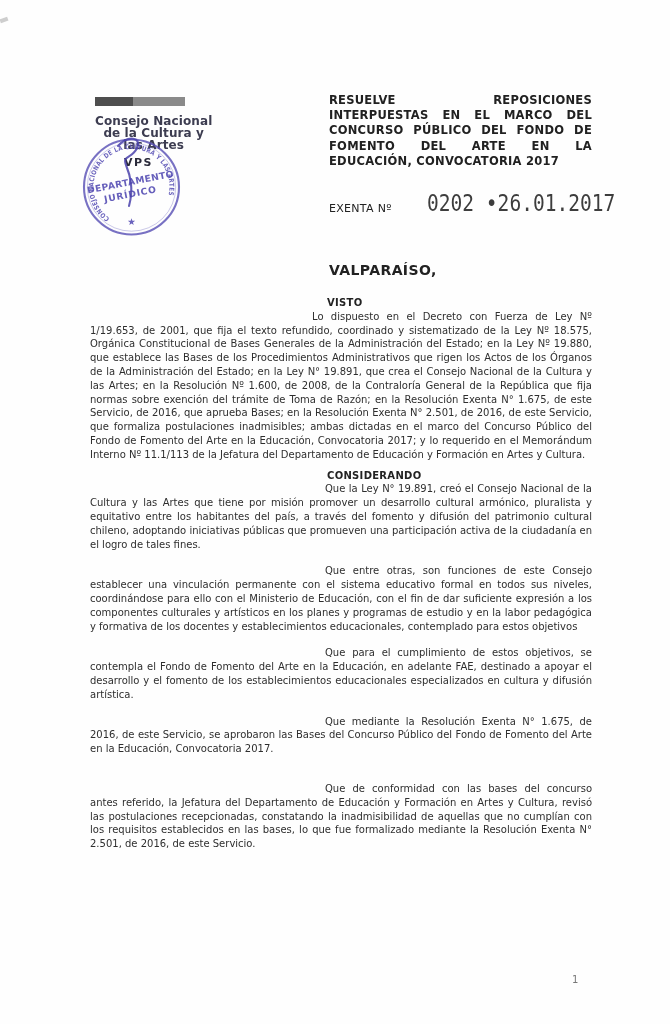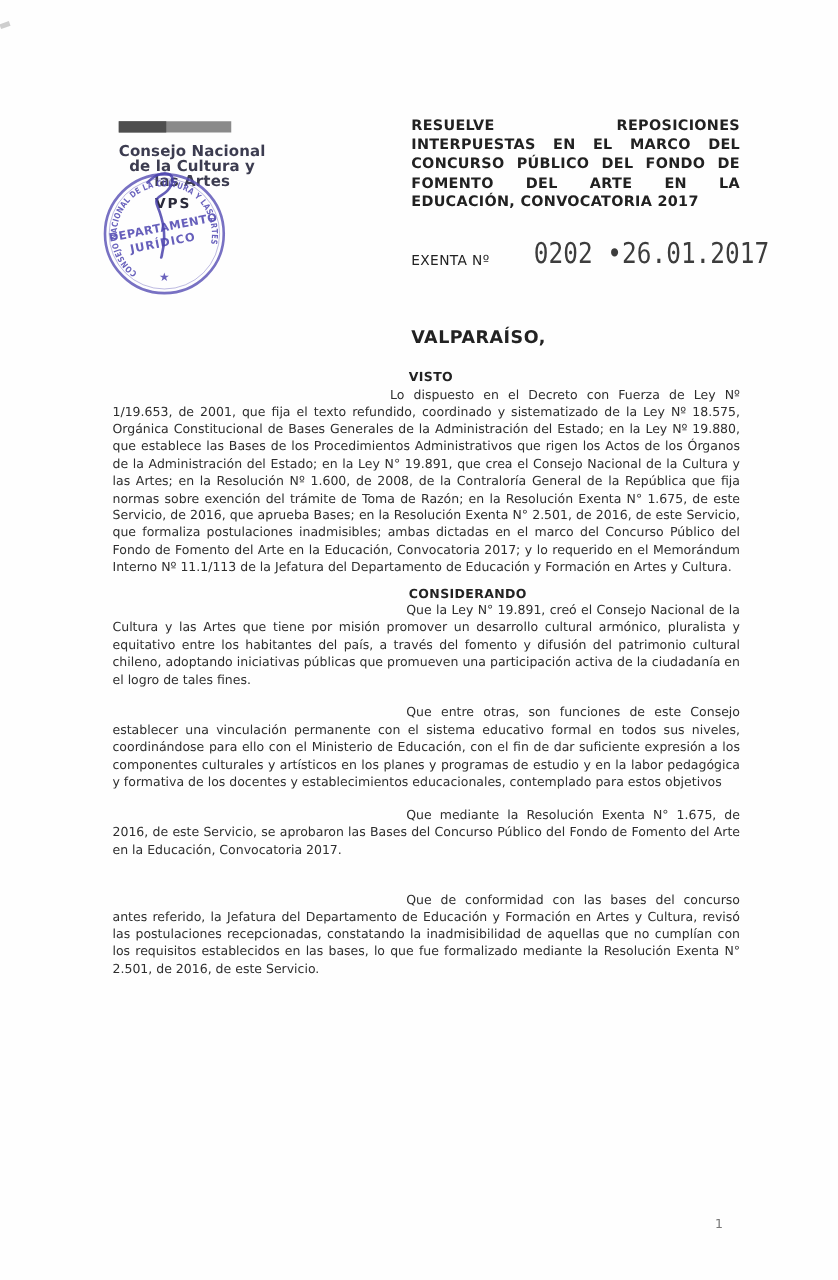--- a/index.html
+++ b/index.html
@@ -95,18 +95,19 @@
   <div class="exenta-number">0202 •26.01.2017</div>
   <div class="city">VALPARAÍSO,</div>
 
   <div class="body-text">
     <div class="sec-heading">VISTO</div>
     <p class="p-visto">Lo dispuesto en el Decreto con Fuerza de Ley Nº 1/19.653, de 2001, que fija el texto refundido, coordinado y sistematizado de la Ley Nº 18.575, Orgánica Constitucional de Bases Generales de la Administración del Estado; en la Ley Nº 19.880, que establece las Bases de los Procedimientos Administrativos que rigen los Actos de los Órganos de la Administración del Estado; en la Ley N° 19.891, que crea el Consejo Nacional de la Cultura y las Artes; en la Resolución Nº 1.600, de 2008, de la Contraloría General de la República que fija normas sobre exención del trámite de Toma de Razón; en la Resolución Exenta N° 1.675, de este Servicio, de 2016, que aprueba Bases; en la Resolución Exenta N° 2.501, de 2016, de este Servicio, que formaliza postulaciones inadmisibles; ambas dictadas en el marco del Concurso Público del Fondo de Fomento del Arte en la Educación, Convocatoria 2017; y lo requerido en el Memorándum Interno Nº 11.1/113 de la Jefatura del Departamento de Educación y Formación en Artes y Cultura.</p>
 
     <div class="sec-heading head-cons">CONSIDERANDO</div>
     <p class="p-cons" style="margin-top:0">Que la Ley N° 19.891, creó el Consejo Nacional de la Cultura y las Artes que tiene por misión promover un desarrollo cultural armónico, pluralista y equitativo entre los habitantes del país, a través del fomento y difusión del patrimonio cultural chileno, adoptando iniciativas públicas que promueven una participación activa de la ciudadanía en el logro de tales fines.</p>
     <p class="p-cons">Que entre otras, son funciones de este Consejo establecer una vinculación permanente con el sistema educativo formal en todos sus niveles, coordinándose para ello con el Ministerio de Educación, con el fin de dar suficiente expresión a los componentes culturales y artísticos en los planes y programas de estudio y en la labor pedagógica y formativa de los docentes y establecimientos educacionales, contemplado para estos objetivos</p>
+    <p class="p-cons">Que para el cumplimiento de estos objetivos, se contempla el Fondo de Fomento del Arte en la Educación, en adelante FAE, destinado a apoyar el desarrollo y el fomento de los establecimientos educacionales especializados en cultura y difusión artística.</p>
     <p class="p-cons">Que mediante la Resolución Exenta N° 1.675, de 2016, de este Servicio, se aprobaron las Bases del Concurso Público del Fondo de Fomento del Arte en la Educación, Convocatoria 2017.</p>
     <p class="p-cons last">Que de conformidad con las bases del concurso antes referido, la Jefatura del Departamento de Educación y Formación en Artes y Cultura, revisó las postulaciones recepcionadas, constatando la inadmisibilidad de aquellas que no cumplían con los requisitos establecidos en las bases, lo que fue formalizado mediante la Resolución Exenta N° 2.501, de 2016, de este Servicio.</p>
   </div>
 
   <div class="page-number">1</div>
 </div>
 
 </body></html>

